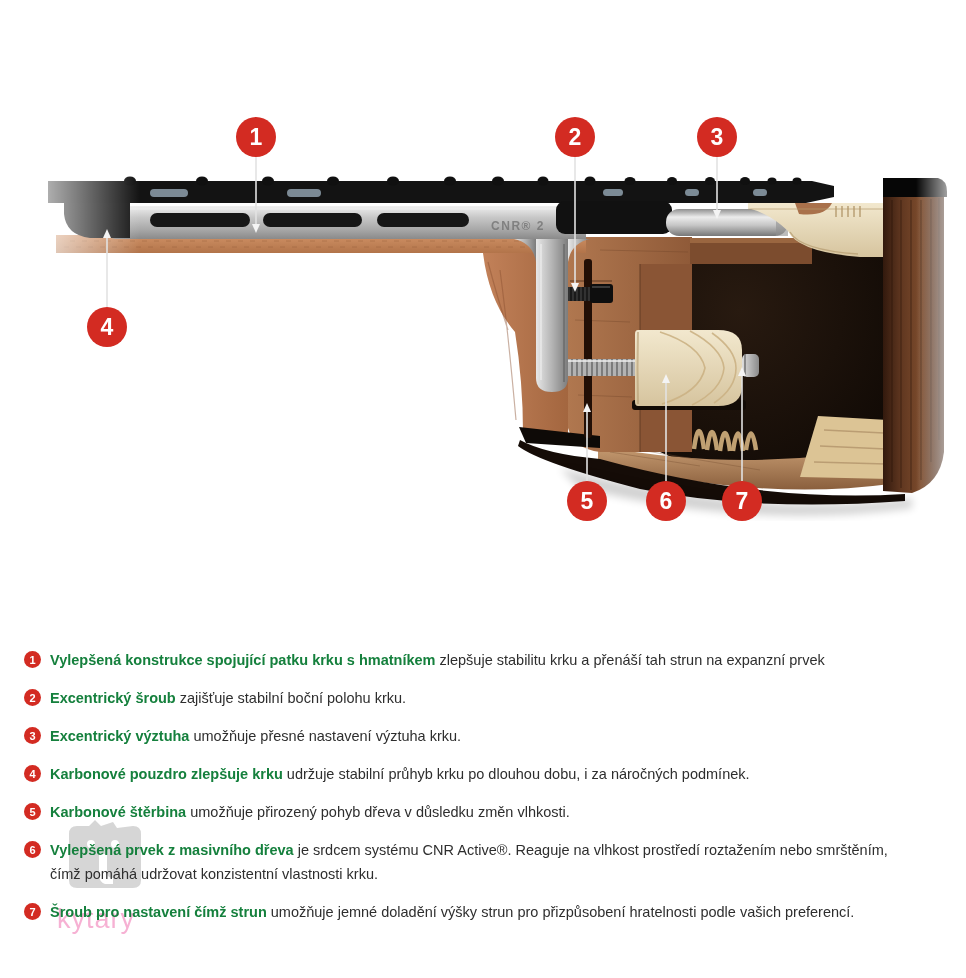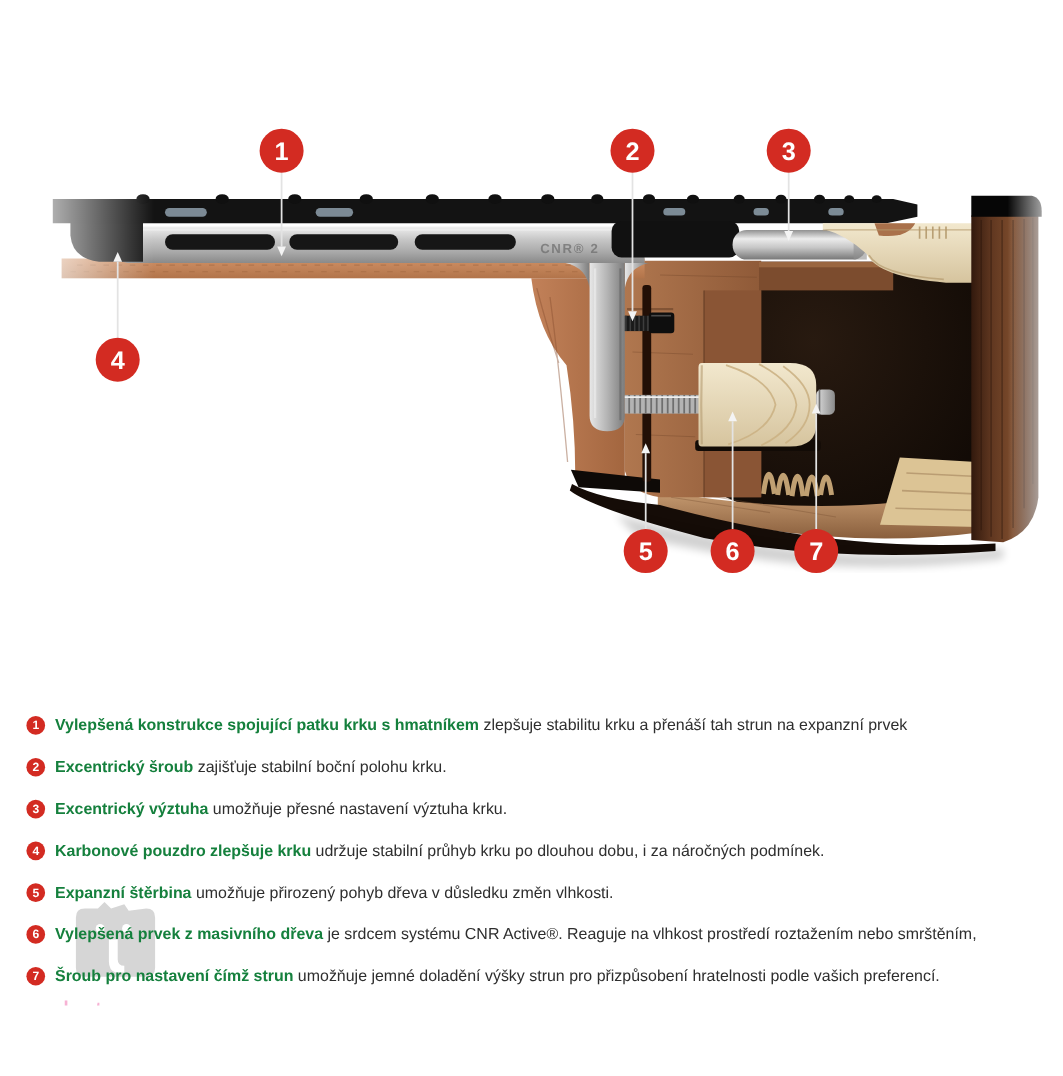--- a/index.html
+++ b/index.html
@@ -321,26 +321,27 @@
     <b>Excentrický výztuha</b><span> umožňuje přesné nastavení výztuha krku.</span>
   </div>
 
   <div class="legend-item">
     <span class="badge">4</span>
     <b>Karbonové pouzdro zlepšuje krku</b><span> udržuje stabilní průhyb krku po dlouhou dobu, i za náročných podmínek.</span>
   </div>
 
   <div class="legend-item">
     <span class="badge">5</span>
-    <b>Expanzní štěrbina</b><span> umožňuje přirozený pohyb dřeva v důsledku změn vlhkosti.</span>
+    <b>Karbonové štěrbina</b><span> umožňuje přirozený pohyb dřeva v důsledku změn vlhkosti.</span>
   </div>
 
   <div class="legend-item">
     <span class="badge">6</span>
     <b>Vylepšená prvek z masivního dřeva</b><span> je srdcem systému CNR Active®. Reaguje na vlhkost prostředí roztažením nebo smrštěním,</span>
+    <span class="line2">čímž pomáhá udržovat konzistentní vlastnosti krku.</span>
   </div>
 
   <div class="legend-item">
     <span class="badge">7</span>
     <b>Šroub pro nastavení čímž strun</b><span> umožňuje jemné doladění výšky strun pro přizpůsobení hratelnosti podle vašich preferencí.</span>
   </div>
 
 </div>
 </div>
 

